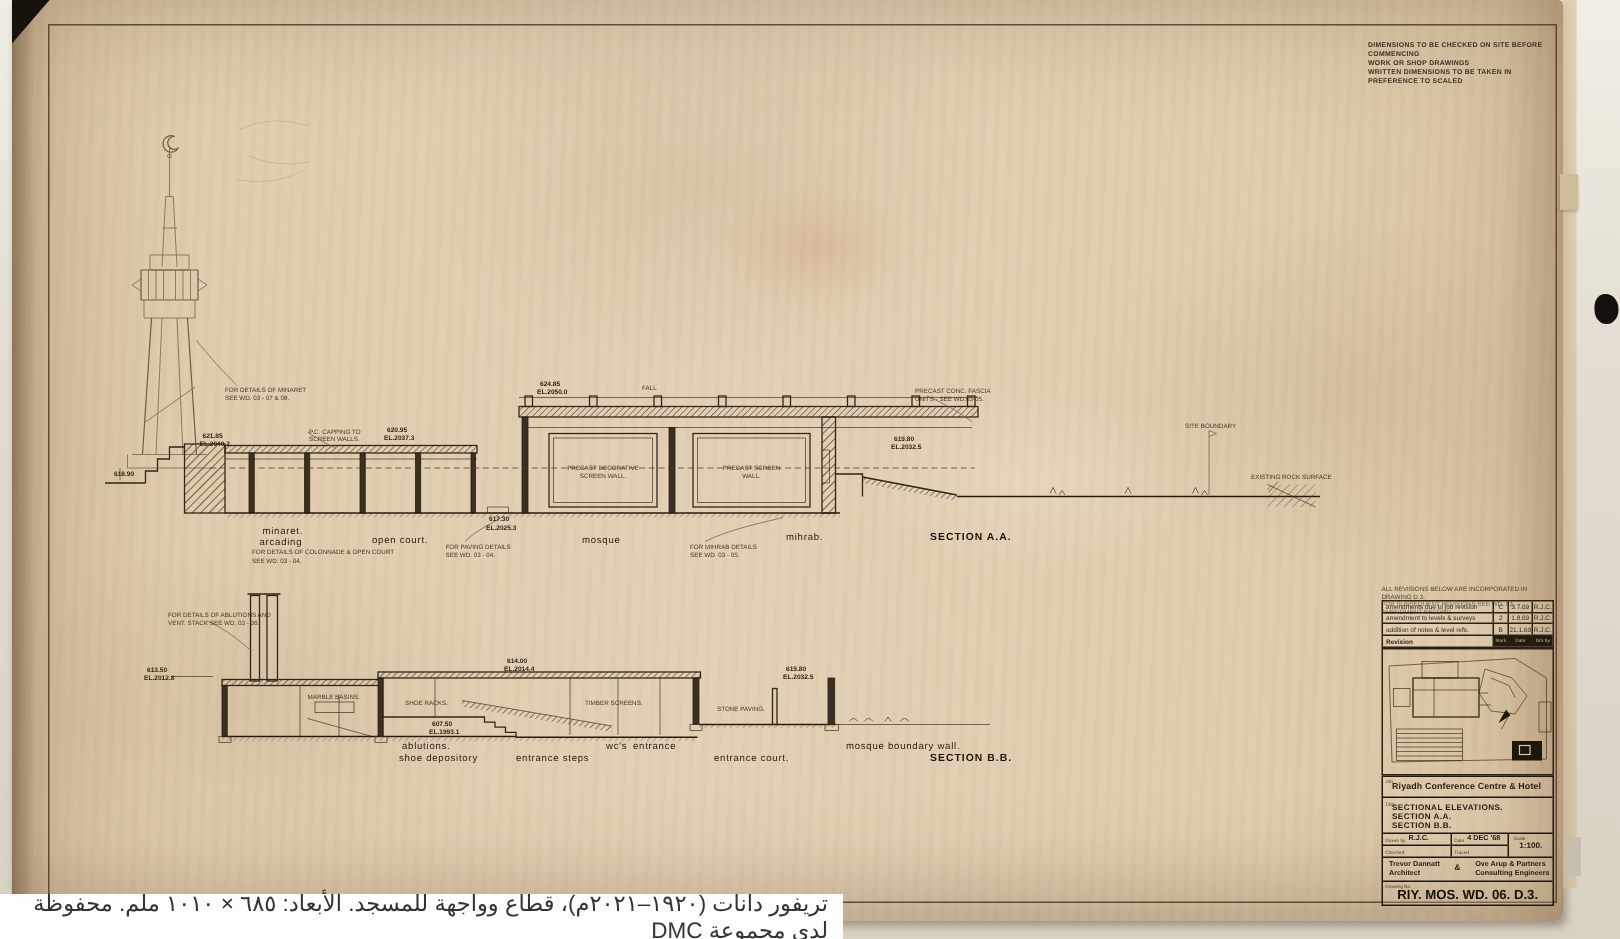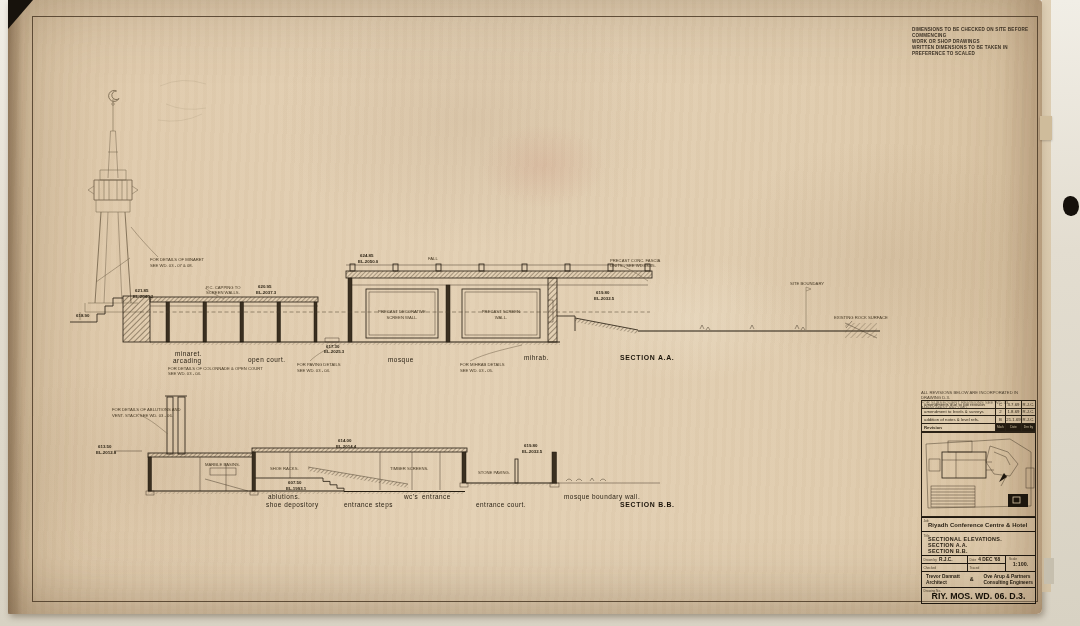--- a/index.html
+++ b/index.html
@@ -376,14 +376,17 @@
         <div>Ove Arup &amp; Partners</div>
         <div>Consulting Engineers</div>
       </div>
     </div>
     <div class="t-row t-row5">
       <span class="corner">Drawing No.</span>
       <span class="dno">RIY. MOS. WD. 06.  D.3.</span>
     </div>
   </div>
 
+  <div class="caption" dir="rtl">
+    <span>تريفور دانات (١٩٢٠–٢٠٢١م)، قطاع وواجهة للمسجد. الأبعاد: ٦٨٥ × ١٠١٠ ملم. محفوظة لدى مجموعة DMC</span>
+  </div>
 
 </div>
 
 </body></html>

